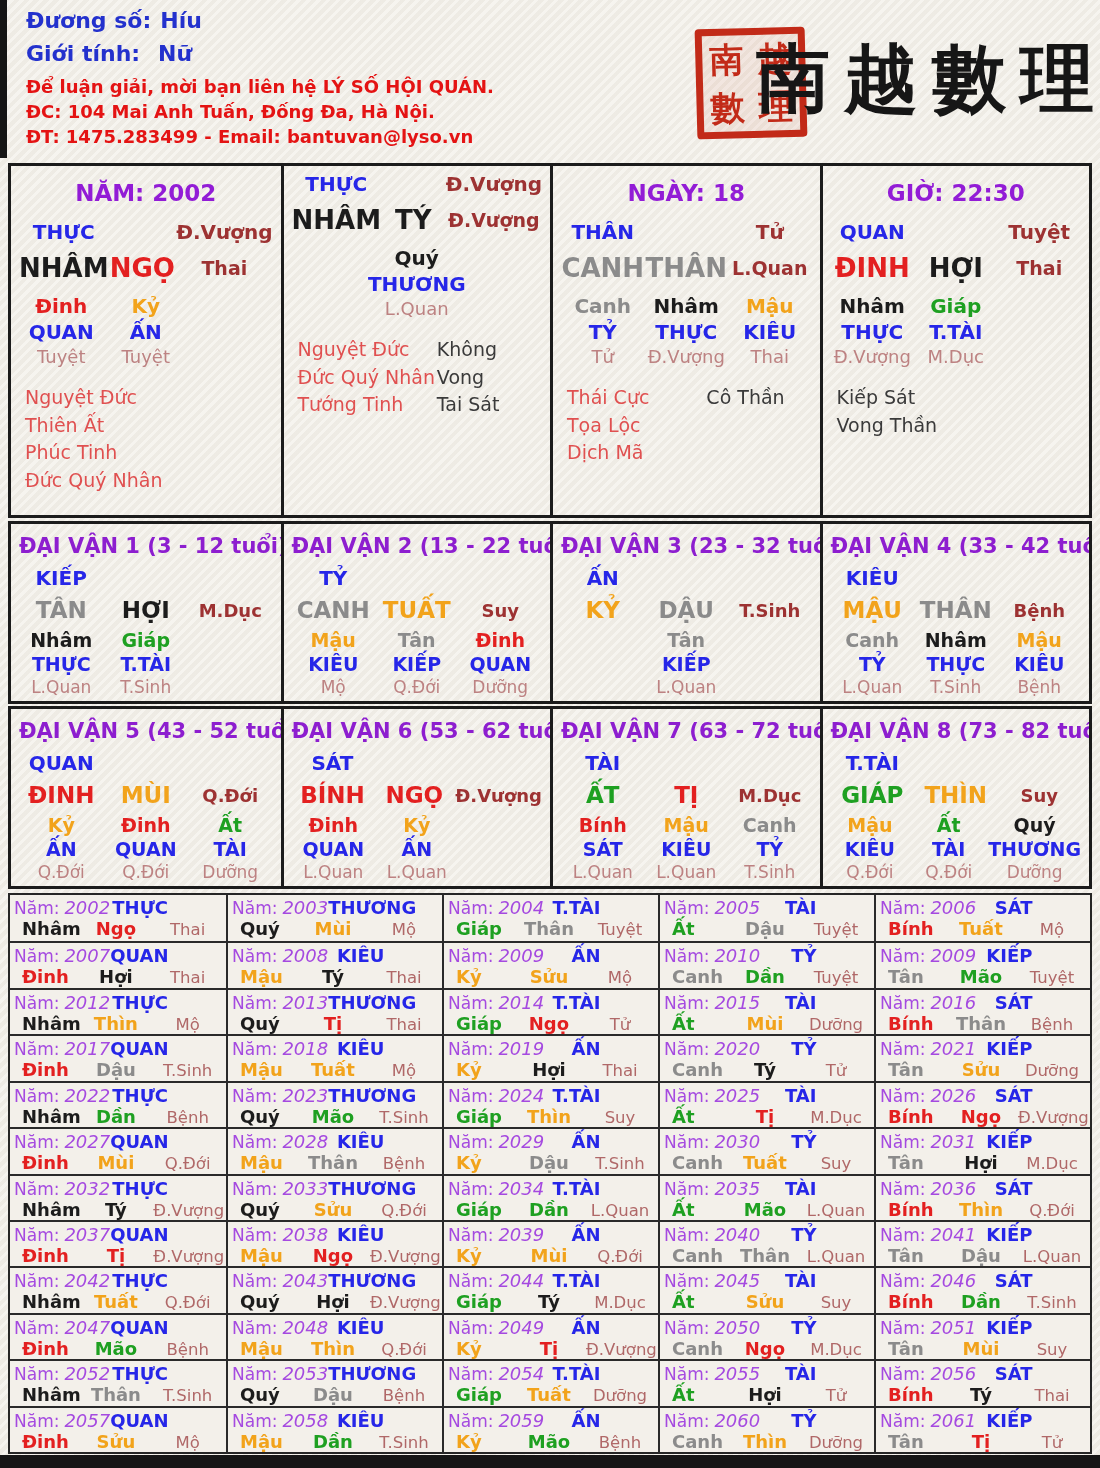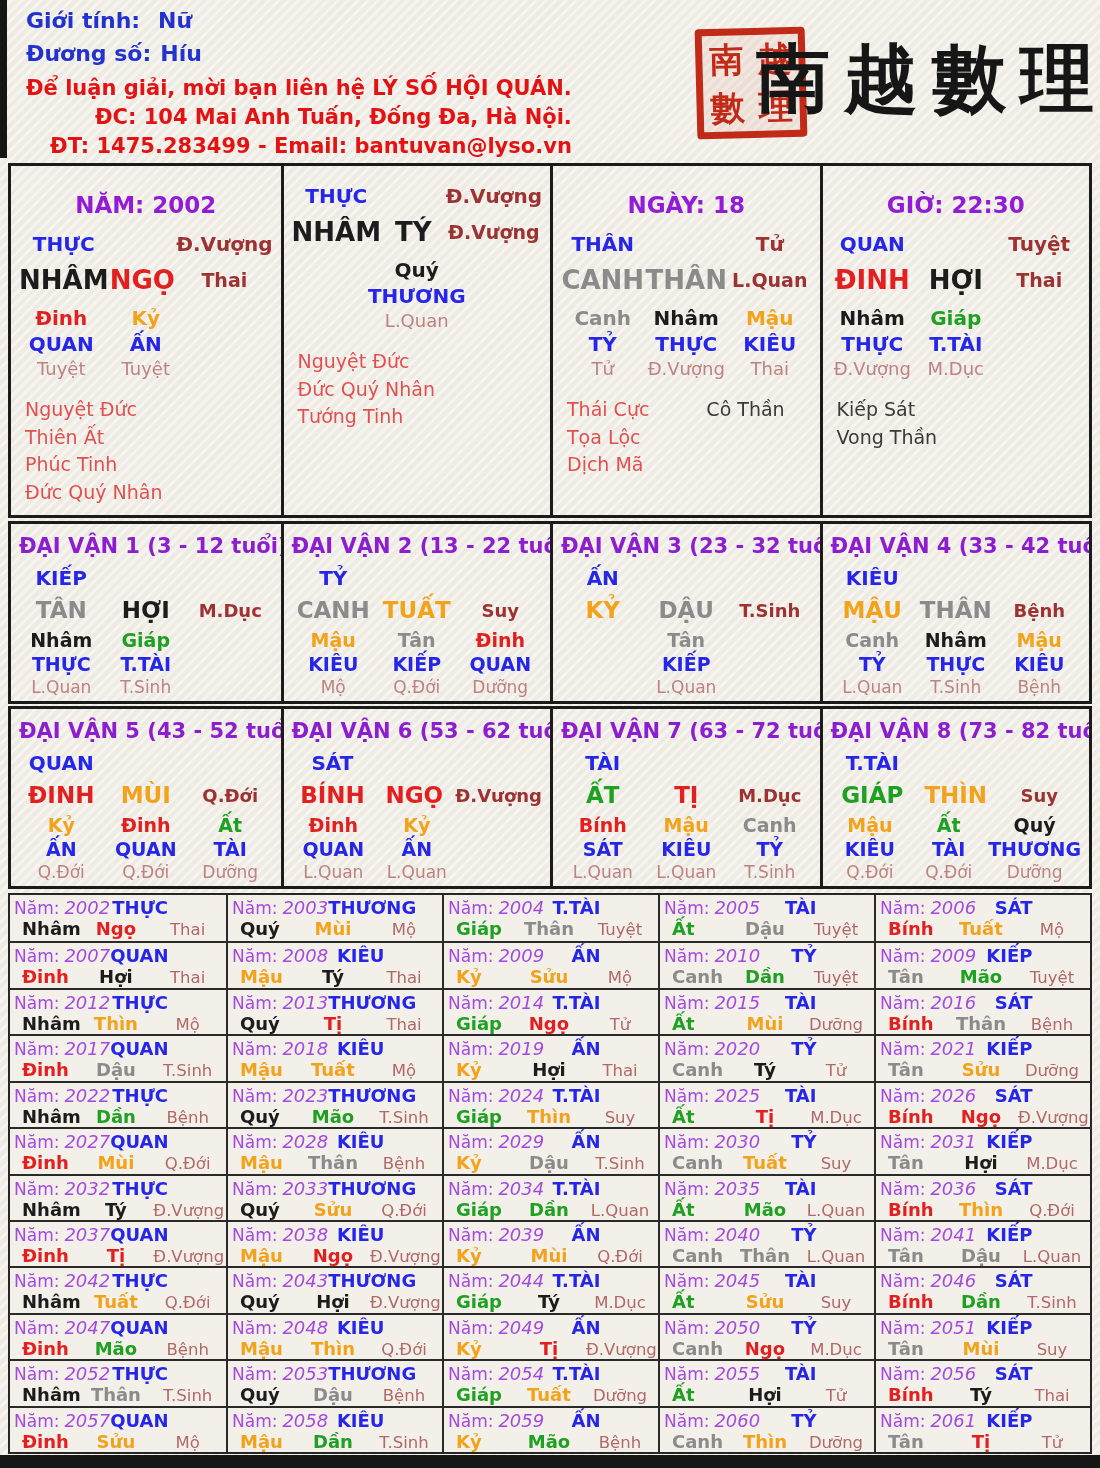--- a/index.html
+++ b/index.html
@@ -12,21 +12,21 @@
   .page{position:absolute;inset:0;
     background:
       repeating-linear-gradient(135deg, rgba(255,255,255,0.35) 0 3px, rgba(0,0,0,0.012) 3px 7px),
       #f1eee7;
   }
   
   .edge-left{position:absolute;left:0;top:0;width:7px;height:158px;background:#151515;}
   .hdr{position:absolute;left:26px;top:10px;line-height:1.0;}
   .hline{font-weight:bold;}
   .h-blue{color:#2331cd;font-size:22px;margin-bottom:11px;}
-  .h-red{color:#e41313;font-size:21px;margin-bottom:4px;line-height:1.18;text-align:right;}
+  .h-red{color:#e41313;font-size:18px;margin-bottom:4px;line-height:1.18;}
   .hval{margin-left:9px;}
   .hval2{margin-left:18px;}
   
   .logo{position:absolute;right:24px;top:14px;width:380px;height:135px;}
   .seal{
     position:absolute;left:0;top:14px;width:96px;height:96px;
     border:7px solid #c22a18;border-radius:4px;
     background:rgba(200,50,30,0.07);
     transform:rotate(-1.5deg);
     display:grid;grid-template-columns:1fr 1fr;align-items:center;justify-items:center;
@@ -42,21 +42,21 @@
   
   .c-k{color:#1c1c1c}.c-r{color:#e32020}.c-o{color:#f2a31b}
   .c-g{color:#1ea021}.c-gy{color:#8b8b8b}.c-bl{color:#2626e8}
   .c-mr{color:#9d3232}
   
   .pillars{
     position:absolute;left:8px;top:163px;width:1084px;height:355px;
     border:3px solid #1b1b1b;box-sizing:border-box;
     display:grid;grid-template-columns:repeat(4,1fr);
   }
-  .pcell{border-left:3px solid #1b1b1b;box-sizing:border-box;padding:18px 8px;overflow:hidden;}
+  .pcell{border-left:3px solid #1b1b1b;box-sizing:border-box;padding:6px 8px;overflow:hidden;}
   .pcell:first-child{border-left:none;}
   .ptitle{color:#921cd6;font-weight:bold;font-size:23px;text-align:center;margin:8px 0 14px;}
   .pgrid{display:grid;grid-template-columns:1fr 1fr 1fr;row-gap:9px;align-items:center;}
   .pga{font-weight:bold;font-size:20px;text-align:center;}
   .pgb{font-weight:bold;font-size:26px;text-align:center;}
   .pgs{font-weight:bold;font-size:19px;text-align:center;}
   .hgrid{display:grid;grid-template-columns:1fr 1fr 1fr;margin-top:11px;}
   .hcol{text-align:center;}
   .hstem{font-weight:bold;font-size:20px;}
   .hgod{font-weight:bold;font-size:20px;color:#2626e8;margin-top:2px;}
@@ -103,22 +103,22 @@
   .bottom-bar{position:absolute;left:0;top:1455px;width:1100px;height:13px;background:#161616;}
 </style>
 </head>
 <body>
 
 <div class="page">
 
   <div class="edge-left"></div>
 
   <header class="hdr">
+    <div class="hline h-blue"><span>Đương số:</span><span class="hval">Híu</span></div>
     <div class="hline h-blue"><span>Giới tính:</span><span class="hval2">Nữ</span></div>
-    <div class="hline h-blue"><span>Đương số:</span><span class="hval">Híu</span></div>
     <div class="hline h-red">Để luận giải, mời bạn liên hệ LÝ SỐ HỘI QUÁN.</div>
     <div class="hline h-red">ĐC: 104 Mai Anh Tuấn, Đống Đa, Hà Nội.</div>
     <div class="hline h-red">ĐT: 1475.283499 - Email: bantuvan@lyso.vn</div>
   </header>
 
   <div class="logo">
     <div class="seal" id="seal">
         <span>南</span>
         <span>越</span>
         <span>數</span>
@@ -178,20 +178,24 @@
             <div class="hstage">L.Quan</div>
           </div>
           <div class="hcol"></div>
         </div>
         <div class="stars">
           <div class="star-l">
             <div>Nguyệt Đức</div>
             <div>Đức Quý Nhân</div>
             <div>Tướng Tinh</div>
           </div>
+          <div class="star-r">
+            <div>Không Vong</div>
+            <div>Tai Sát</div>
+          </div>
         </div>
       </div>
       <div class="pcell">
         <div class="ptitle">NGÀY: 18</div>
         <div class="pgrid">
           <div class="pga c-bl">THÂN</div>
           <div></div>
           <div class="pga c-mr">Tử</div>
           <div class="pgb c-gy">CANH</div>
           <div class="pgb c-gy">THÂN</div>

